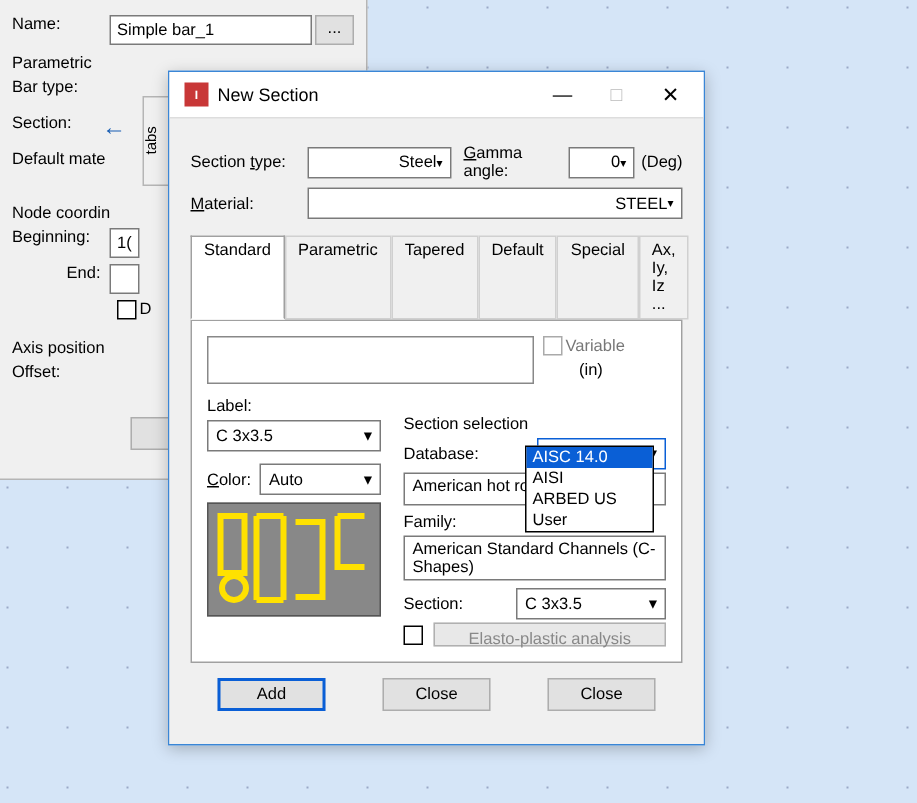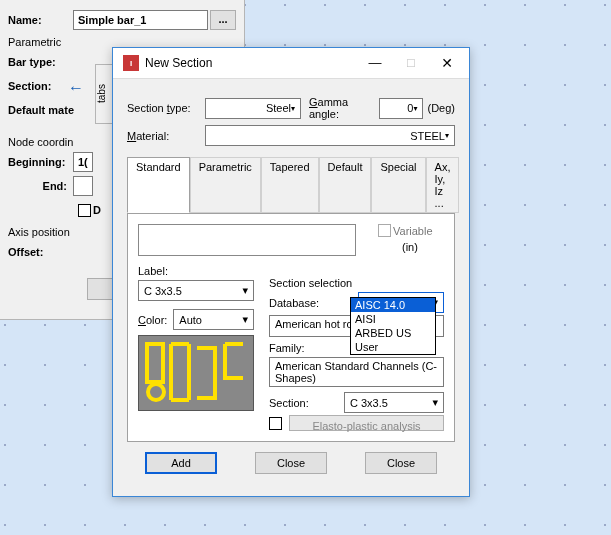--- a/index.html
+++ b/index.html
@@ -3,21 +3,21 @@
 <meta charset="utf-8">
 <style>
 * { box-sizing: border-box; font-family: "Segoe UI", Tahoma, sans-serif; font-size: 11px; }
 body { margin: 0; padding: 0; width: 611px; height: 535px; background: #d5e5f7; position: relative; overflow: hidden; }
 
 
 .grid { position: absolute; inset: 0; background-image: radial-gradient(circle, #9aa8c7 0.8px, transparent 0.8px); background-size: 40px 40px; background-position: 25px 25px; }
 
 
 .panel-bg { position: absolute; left: 0; top: 0; width: 245px; height: 320px; background: #f0f0f0; border-right: 1px solid #b5b5b5; border-bottom: 1px solid #b5b5b5; padding: 6px 8px; }
-.row { display: flex; align-items: center; margin: 4px 0; height: 20px; font-weight: bold; }
+.row { display: flex; margin: 4px 0; height: 20px; }
 .lab { width: 65px; color: #000; }
 .inp { flex: 1; height: 20px; background: #fff; border: 1px solid #7a7a7a; padding: 0 4px; line-height: 18px; }
 .btn3 { width: 26px; height: 20px; background: #e1e1e1; border: 1px solid #adadad; margin-left: 2px; text-align: center; line-height: 16px; }
 .sect-title { margin: 6px 0 2px; }
 .chk-sm { width: 13px; height: 13px; border: 1px solid #000; background: #fff; margin-right: 2px; }
 .btn-add-bg { width: 70px; height: 22px; background: #e1e1e1; border: 1px solid #adadad; margin: 8px auto; text-align: center; line-height: 20px; }
 
 
 .tabs-v { position: absolute; left: 95px; top: 64px; width: 18px; height: 60px; background: #f0f0f0; border: 1px solid #b5b5b5; writing-mode: vertical-rl; text-align: center; font-size: 10px; transform: rotate(180deg); }
 
@@ -39,21 +39,21 @@
 .dd { flex: 1; height: 21px; background: #fff; border: 1px solid #7a7a7a; display: flex; align-items: center; padding: 0 5px; justify-content: flex-end; }
 .dd .caret { font-size: 8px; }
 
 
 .tabstrip { display: flex; border-bottom: 1px solid #fff; margin-top: 10px; position: relative; background: transparent; }
 .tab { padding: 3px 8px; background: #f0f0f0; border: 1px solid #d0d0d0; font-size: 11px; position: relative; top: 1px; }
 .tab.active { background: #fff; border: 1px solid #a0a0a0; border-bottom: 1px solid #fff; z-index: 2; }
 .tab-pane { background: #fff; border: 1px solid #a0a0a0; padding: 10px; min-height: 200px; position: relative; }
 
 .preview-box { width: 218px; height: 32px; border: 1px solid #888; background: #fff; margin-bottom: 6px; }
-.variable-row { position: absolute; right: 6px; top: 10px; width: 70px; }
+.variable-row { position: absolute; right: 22px; top: 10px; width: 70px; }
 .variable-row .lab2 { display: flex; align-items: center; color: #777; }
 .units { margin: 4px 0 0 24px; }
 
 .col-left { width: 116px; float: left; }
 .col-right { width: 175px; float: right; margin-top: 12px; }
 .sec-label { margin: 3px 0; }
 .dd2 { height: 21px; background: #fff; border: 1px solid #7a7a7a; display: flex; align-items: center; padding: 0 5px; justify-content: space-between; width: 100%; }
 .dd2.small { width: 82px; }
 .ro-box { width: 100%; min-height: 22px; background: #fff; border: 1px solid #7a7a7a; padding: 2px 5px; margin: 2px 0 5px; }
 

